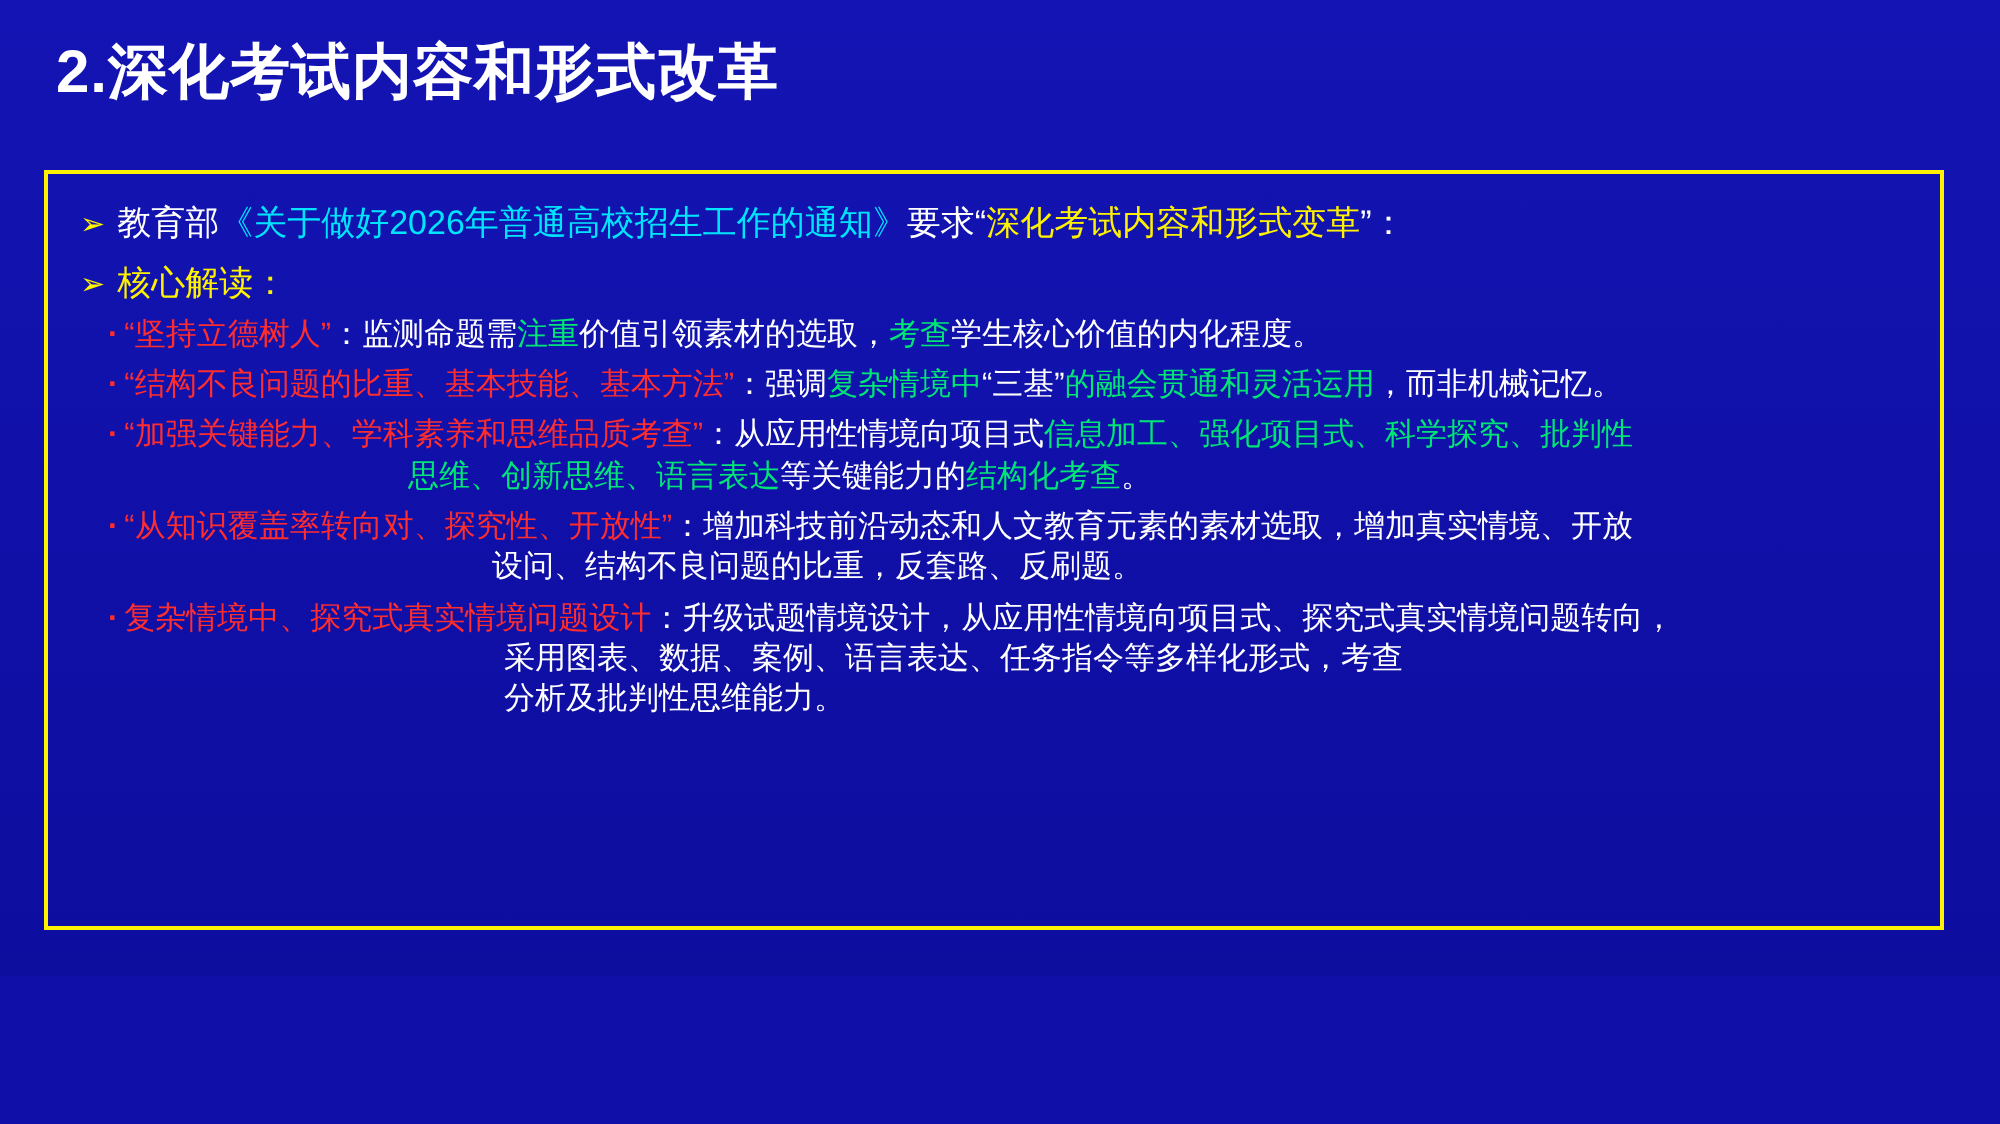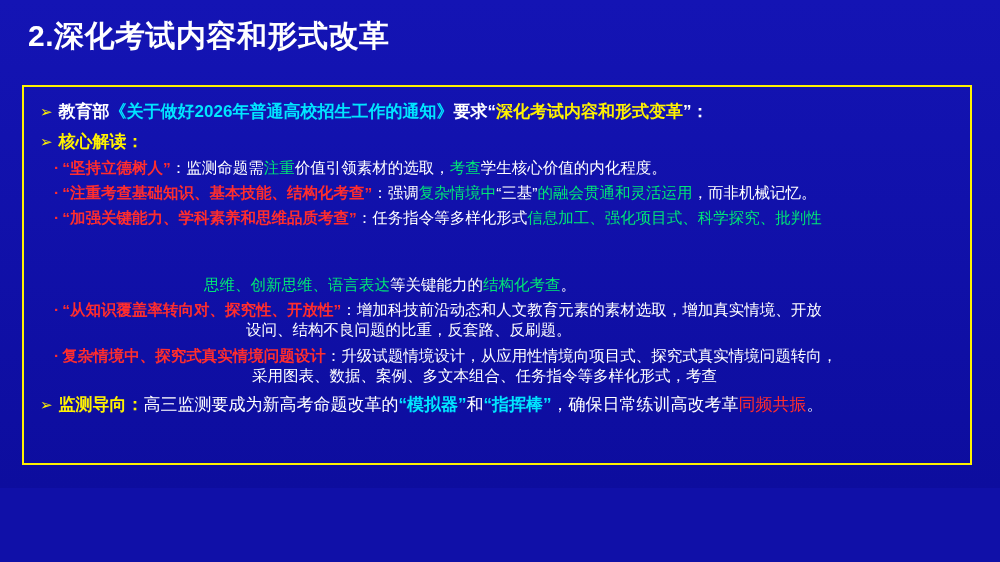--- a/index.html
+++ b/index.html
@@ -52,30 +52,29 @@
   .dot {
     color: #FF2D2D;
     font-weight: bold;
     margin-right: 3px;
   }
   .w { color: #FFFFFF; }
   .y { color: #FFF200; }
   .r { color: #FF2D2D; }
   .g { color: #00E676; }
   .c { color: #00E5FF; }
-  .b { font-weight: bold; }
+  .b { font-weight: normal; }
   .l1 { font-size: 17px; }
   .l2 { font-size: 17px; }
   .l3 { font-size: 15.5px; }
   .indent-1 { padding-left: 14px; }
   .cont {
     display: block;
     padding-left: 150px;
     line-height: 1.32;
-    margin-top: 46px;
   }
   .cont2 {
     display: block;
     padding-left: 192px;
     line-height: 1.32;
   }
   .cont3 {
     display: block;
     padding-left: 198px;
     line-height: 1.32;
@@ -99,36 +98,34 @@
 
     <div class="line l2" style="margin-top:8px;">
       <span class="bullet-arrow">➢</span><span class="y b">核心解读：</span>
     </div>
 
     <div class="line l3 indent-1">
       <span class="dot">·</span><span class="r b">“坚持立德树人”</span><span class="w">：</span><span class="w">监测命题需</span><span class="g">注重</span><span class="w">价值引领素材的选取，</span><span class="g">考查</span><span class="w">学生核心价值的内化程度。</span>
     </div>
 
     <div class="line l3 indent-1">
-      <span class="dot">·</span><span class="r b">“注重考查基础知识、基本技能、结构化考查”</span><span class="w">：</span><span class="w">强调</span><span class="g">复杂情境中</span><span class="w">“三基”</span><span class="g">的融会贯通和灵活运用</span><span class="w">，而非机械记忆。</span>
+      <span class="dot">·</span><span class="r b">“结构不良问题的比重、基本技能、基本方法”</span><span class="w">：</span><span class="w">强调</span><span class="g">复杂情境中</span><span class="w">“三基”</span><span class="g">的融会贯通和灵活运用</span><span class="w">，而非机械记忆。</span>
     </div>
 
     <div class="line l3 indent-1">
-      <span class="dot">·</span><span class="r b">“加强关键能力、学科素养和思维品质考查”</span><span class="w">：</span><span class="w">任务指令等多样化形式</span><span class="g">信息加工、强化项目式、科学探究、批判性</span>
+      <span class="dot">·</span><span class="r b">“加强关键能力、学科素养和思维品质考查”</span><span class="w">：</span><span class="w">从应用性情境向项目式</span><span class="g">信息加工、强化项目式、科学探究、批判性</span>
       <span class="cont"><span class="g">思维、创新思维、语言表达</span><span class="w">等关键能力的</span><span class="g">结构化考查</span><span class="w">。</span></span>
     </div>
 
     <div class="line l3 indent-1">
       <span class="dot">·</span><span class="r b">“从知识覆盖率转向对、探究性、开放性”</span><span class="w">：</span><span class="w">增加科技前沿动态和人文教育元素的素材选取，增加真实情境、开放</span>
       <span class="cont2 w">设问、结构不良问题的比重，反套路、反刷题。</span>
     </div>
 
     <div class="line l3 indent-1">
       <span class="dot">·</span><span class="r b">复杂情境中、探究式真实情境问题设计</span><span class="w">：</span><span class="w">升级试题情境设计，从应用性情境向项目式、探究式真实情境问题转向，</span>
-      <span class="cont3 w">采用图表、数据、案例、多文本组合、任务指令等多样化形式，考查</span>
+      <span class="cont3 w">采用图表、数据、案例、语言表达、任务指令等多样化形式，考查</span>
+      <span class="cont3 w">分析及批判性思维能力。</span>
     </div>
 
-    <div class="line l2 last-line">
-      <span class="bullet-arrow">➢</span><span class="y b">监测导向：</span><span class="w">高三监测要成为新高考命题改革的</span><span class="c b">“模拟器”</span><span class="w">和</span><span class="c b">“指挥棒”</span><span class="w">，确保日常练训高改考革</span><span class="r">同频共振</span><span class="w">。</span>
-    </div>
 
   </div>
 </div>
 
 </body></html>

